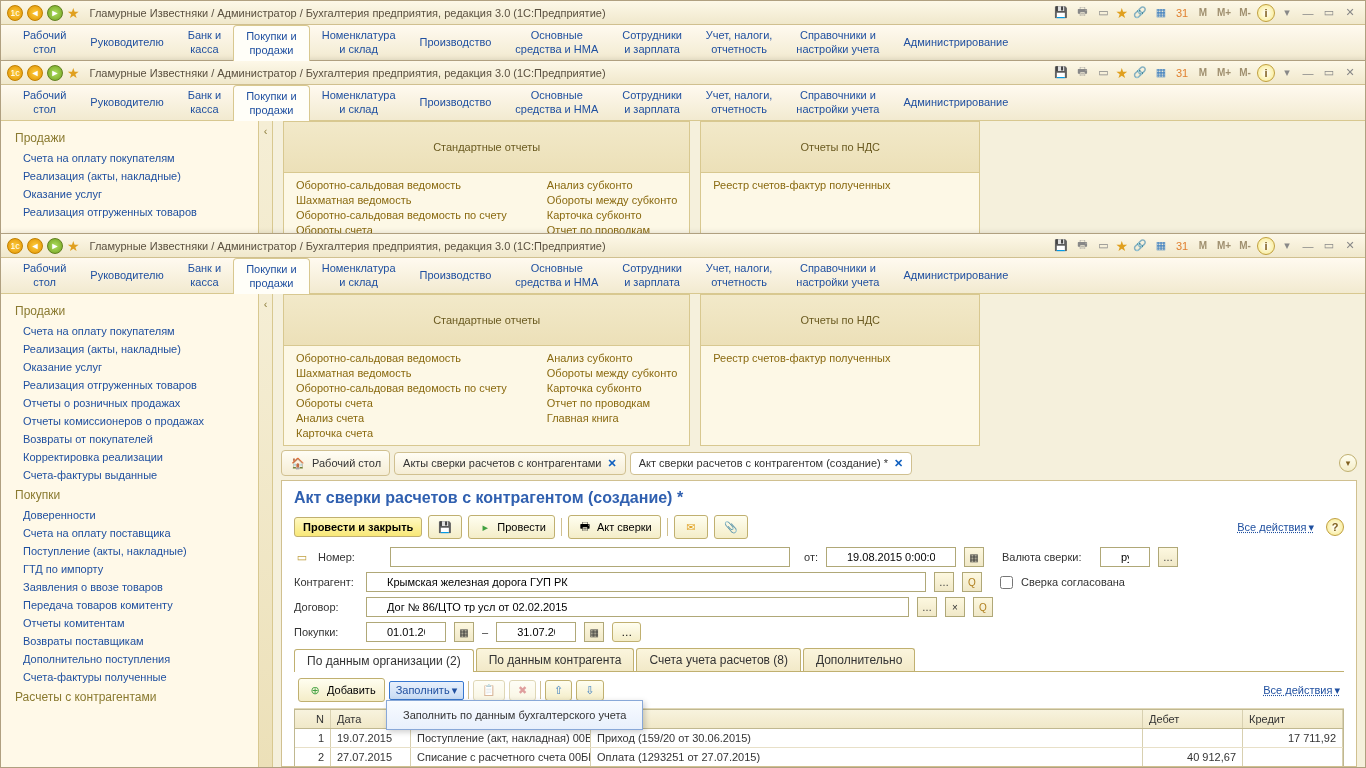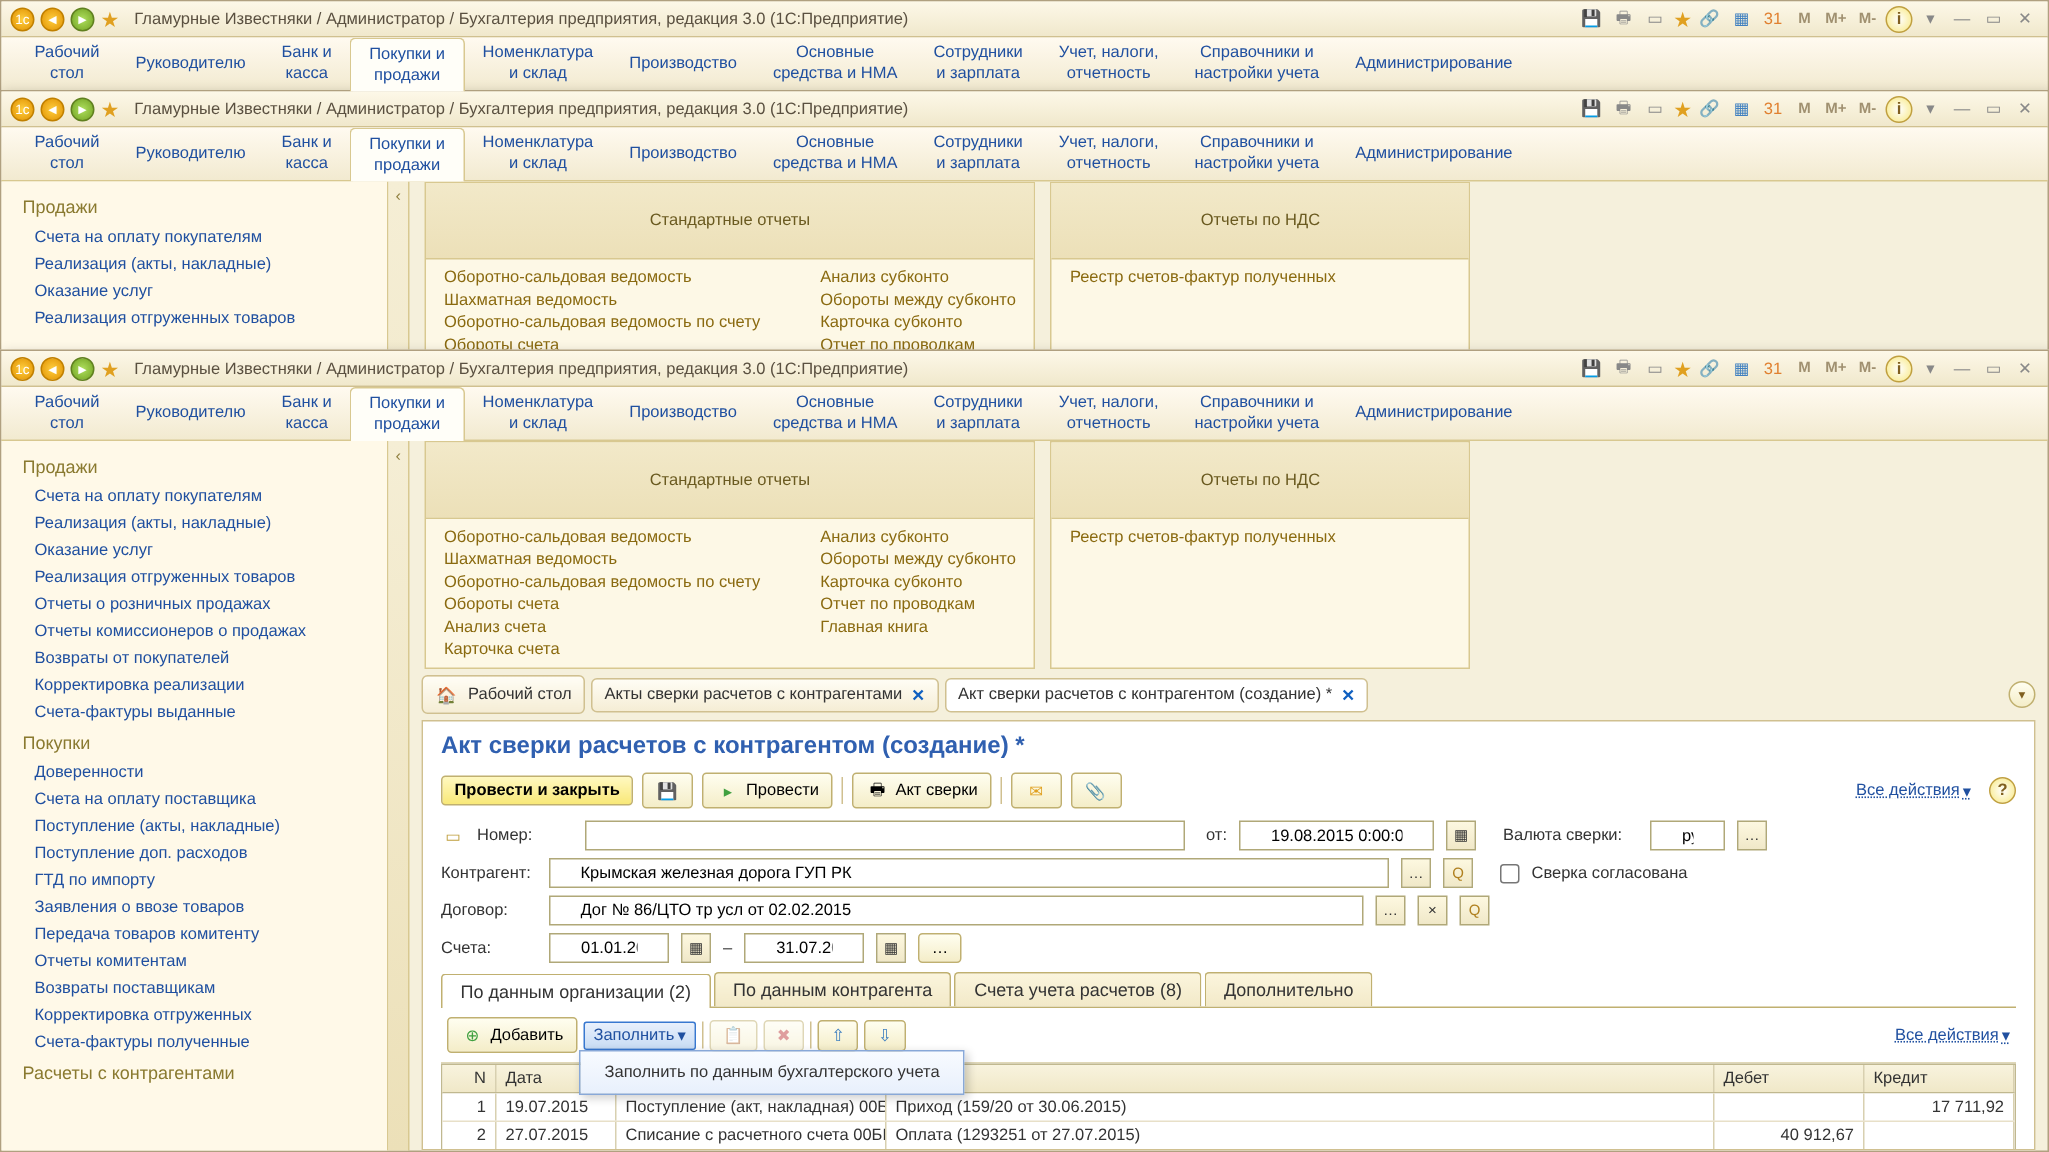--- a/index.html
+++ b/index.html
@@ -335,27 +335,26 @@
         <div class="sb-item">Реализация отгруженных товаров</div>
         <div class="sb-item">Отчеты о розничных продажах</div>
         <div class="sb-item">Отчеты комиссионеров о продажах</div>
         <div class="sb-item">Возвраты от покупателей</div>
         <div class="sb-item">Корректировка реализации</div>
         <div class="sb-item">Счета-фактуры выданные</div>
         <div class="sb-group">Покупки</div>
         <div class="sb-item">Доверенности</div>
         <div class="sb-item">Счета на оплату поставщика</div>
         <div class="sb-item">Поступление (акты, накладные)</div>
-        <div class="sb-item">Поступление доп. расходов</div>
         <div class="sb-item">ГТД по импорту</div>
         <div class="sb-item">Заявления о ввозе товаров</div>
         <div class="sb-item">Передача товаров комитенту</div>
         <div class="sb-item">Отчеты комитентам</div>
         <div class="sb-item">Возвраты поставщикам</div>
-        <div class="sb-item">Корректировка отгруженных</div>
+        <div class="sb-item">Дополнительно поступления</div>
         <div class="sb-item">Счета-фактуры полученные</div>
         <div class="sb-group">Расчеты с контрагентами</div>
       </div>
     <div class="collapse-bar">‹</div>
     <div class="content">
       <div class="panels">
         <div class="panel" style="flex:0 0 400px">
           <div class="panel-hd">Стандартные отчеты</div>
           <div class="panel-body" id="pstd3">
               <div class="panel-col">
@@ -453,21 +452,21 @@
 
         <div class="form-row">
           <span class="form-lbl">Договор:</span>
           <input class="inp" style="width: 543px;" value="Дог № 86/ЦТО тр усл от 02.02.2015">
           <span class="inp-btn">…</span>
           <span class="inp-btn">×</span>
           <span class="inp-btn" style="color:#b08020">Q</span>
         </div>
 
         <div class="form-row">
-          <span class="form-lbl">Счета:</span>
+          <span class="form-lbl">Покупки:</span>
           <input class="inp" style="width: 80px;" value="01.01.2015">
           <span class="inp-btn">▦</span>
           <span>–</span>
           <input class="inp" style="width: 80px;" value="31.07.2015">
           <span class="inp-btn">▦</span>
           <button class="btn">…</button>
         </div>
 
         <div class="inner-tabs" id="innertabs">
             <div class="inner-tab active">По данным организации (2)</div>

